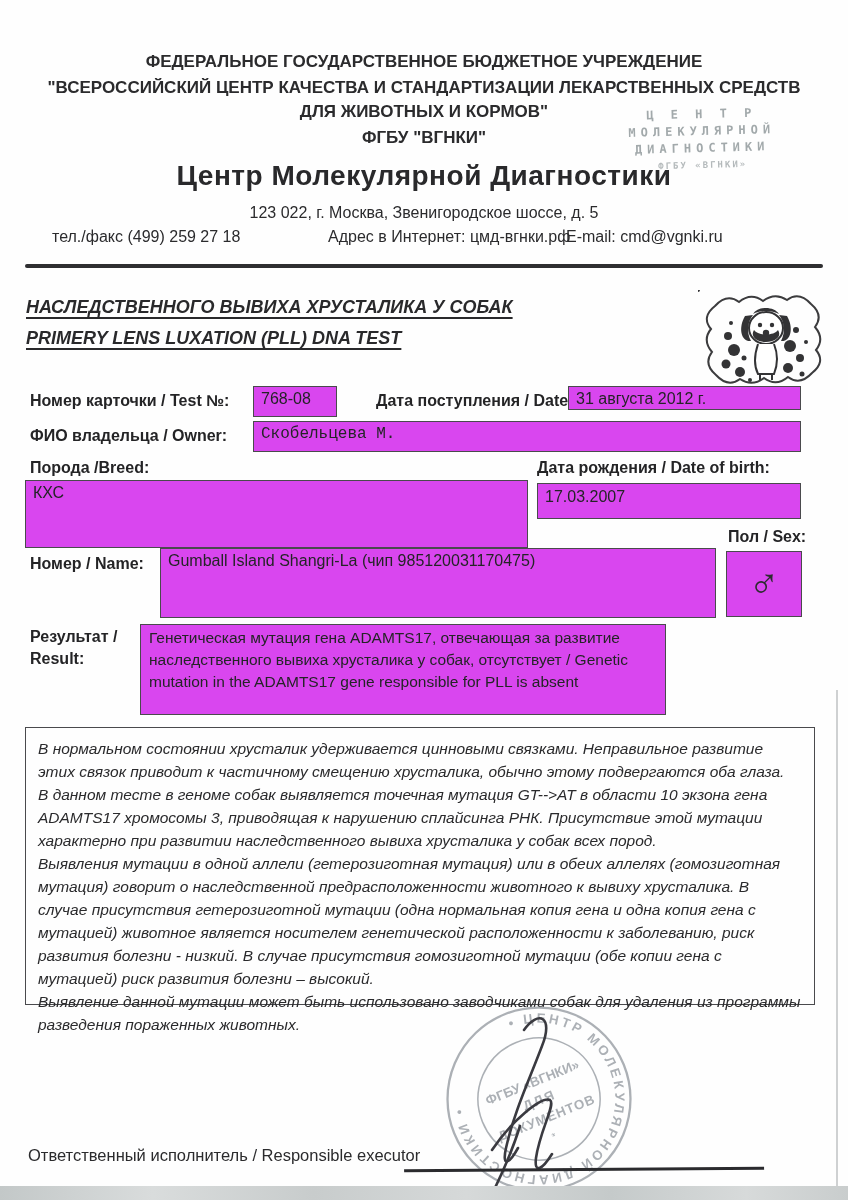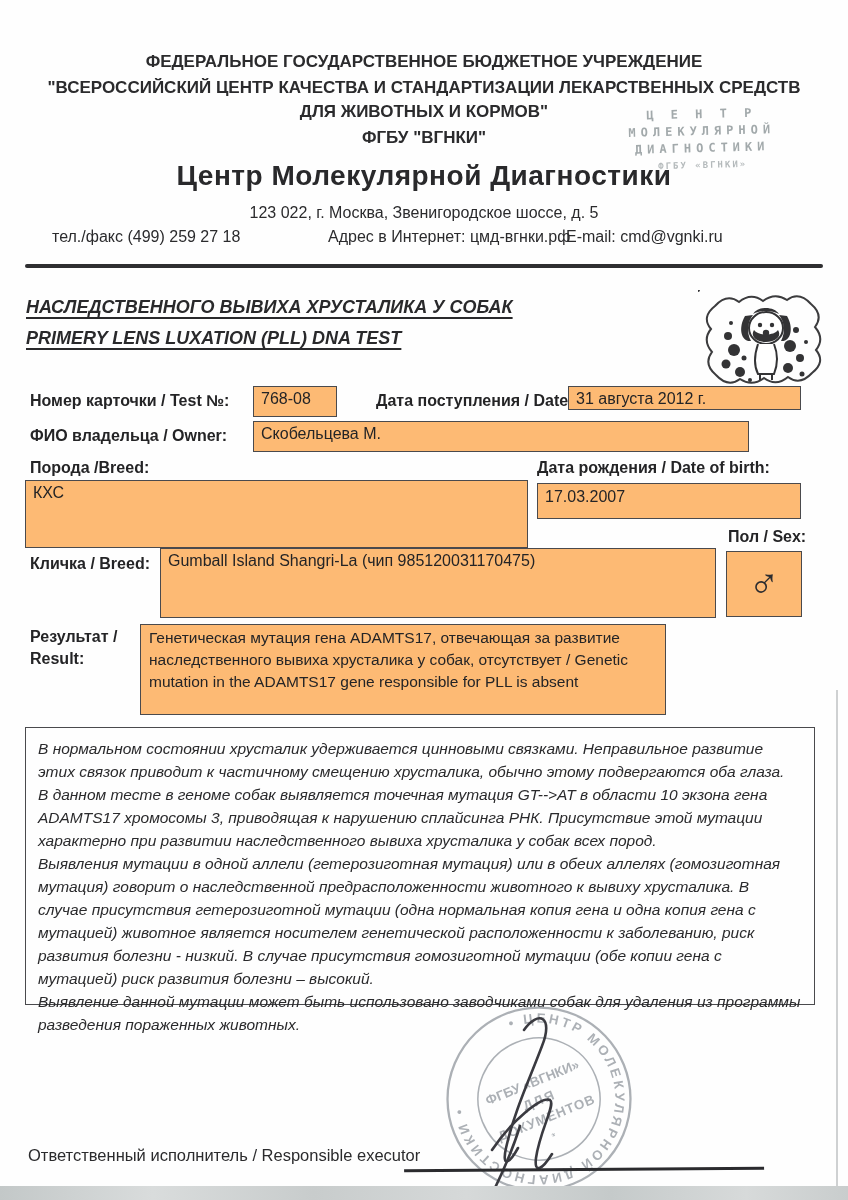--- a/index.html
+++ b/index.html
@@ -28,21 +28,21 @@
     text-align:center;line-height:17px;font-size:12px;letter-spacing:5px;font-weight:bold;
   }
   .faint-stamp .fs-small{font-size:9px;letter-spacing:2px;opacity:.8;}
   
   .title{left:26px;top:292px;width:660px;font-weight:bold;font-style:italic;font-size:18px;line-height:31px;color:#29292b;}
   .title .t-line{text-decoration:underline;text-decoration-thickness:2px;text-underline-offset:4px;}
   
   .dog-stamp{left:698px;top:290px;}
   
   .lbl{font-weight:bold;font-size:16px;color:#242426;white-space:nowrap;}
-  .box{border:1.6px solid #4a4a4d;background:#fdba74;font-size:16px;color:#242426;box-sizing:border-box;padding:3px 7px;}
+  .box{border:1.6px solid #4a4a4d;background:#d946ef;font-size:16px;color:#242426;box-sizing:border-box;padding:3px 7px;}
   .v{font-size:16px;color:#242426;}
   .sex-box{display:flex;align-items:center;justify-content:center;font-size:42px;font-weight:normal;color:#2c2c2f;}
   
   .result-box{line-height:22px;font-size:15.5px;padding:2px 8px;}
   .info-box{
     left:25px;top:727px;width:790px;height:278px;border:1.7px solid #4a4a4d;
     box-sizing:border-box;padding:9px 12px;font-style:italic;font-size:15.5px;
     line-height:23px;color:#2a2a2c;
   }
   .info-box p{margin:0;}
@@ -123,35 +123,35 @@
   <div class="abs lbl" style="left:30px;top:392px;">Номер карточки / Test №:</div>
   <div class="abs box" style="left:253px;top:386px;width:84px;height:31px;">
     <span class="v">768-08</span>
   </div>
   <div class="abs lbl" style="left:376px;top:392px;">Дата поступления / Date:</div>
   <div class="abs box" style="left:568px;top:386px;width:233px;height:24px;">
     <span class="v">31 августа 2012 г.</span>
   </div>
 
   <div class="abs lbl" style="left:30px;top:427px;">ФИО владельца / Owner:</div>
-  <div class="abs box" style="left:253px;top:421px;width:496px;height:31px;">
+  <div class="abs box" style="left:253px;top:421px;width:548px;height:31px;font-family:Liberation Mono, monospace;">
     <span class="v">Скобельцева М.</span>
   </div>
 
   <div class="abs lbl" style="left:30px;top:459px;">Порода  /Breed:</div>
   <div class="abs lbl" style="left:537px;top:459px;">Дата рождения / Date of birth:</div>
   <div class="abs box" style="left:25px;top:480px;width:503px;height:68px;">
     <span class="v">КХС</span>
   </div>
   <div class="abs box" style="left:537px;top:483px;width:264px;height:36px;font-size:17px;">
     <span class="v">17.03.2007</span>
   </div>
   <div class="abs lbl" style="left:728px;top:528px;">Пол / Sex:</div>
 
-  <div class="abs lbl" style="left:30px;top:555px;">Кличка / Breed:</div>
+  <div class="abs lbl" style="left:30px;top:555px;">Номер / Name:</div>
   <div class="abs box" style="left:160px;top:548px;width:556px;height:70px;">
     <span class="v">Gumball Island Shangri-La (чип 985120031170475)</span>
   </div>
   <div class="abs box sex-box" style="left:726px;top:551px;width:76px;height:66px;">
     <span>♂</span>
   </div>
 
   <div class="abs lbl" style="left:30px;top:628px;">Результат /</div>
   <div class="abs lbl" style="left:30px;top:650px;">Result:</div>
   <div class="abs box result-box" style="left:140px;top:624px;width:526px;height:91px;">

